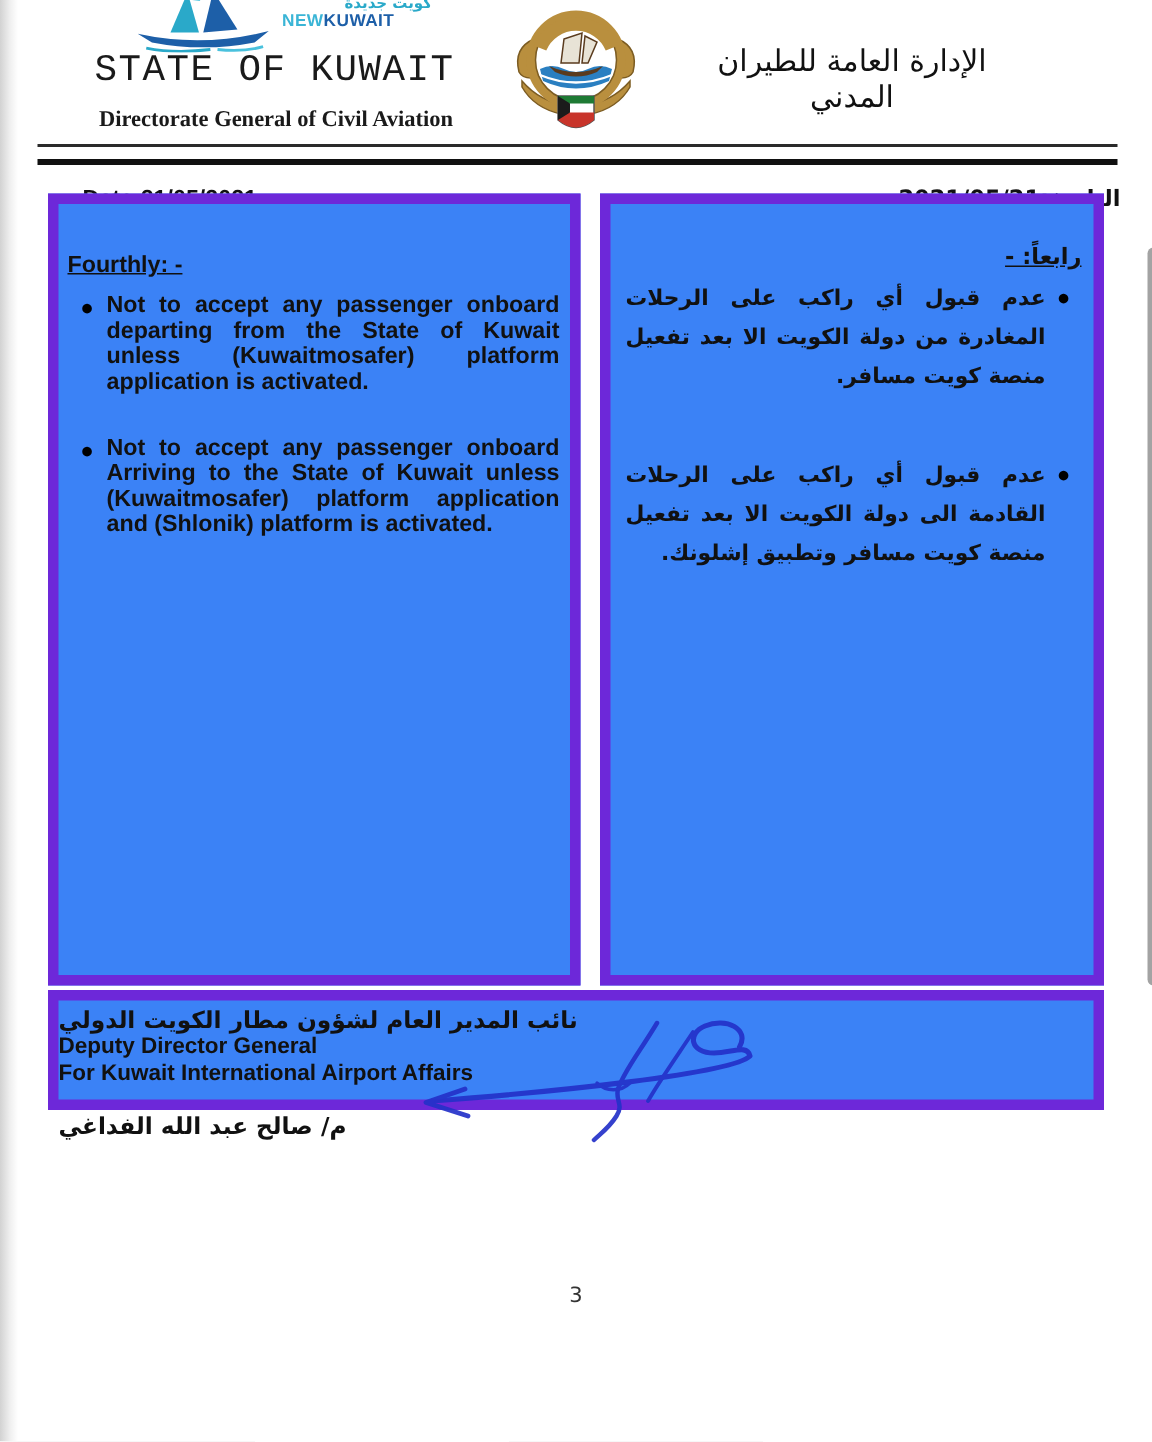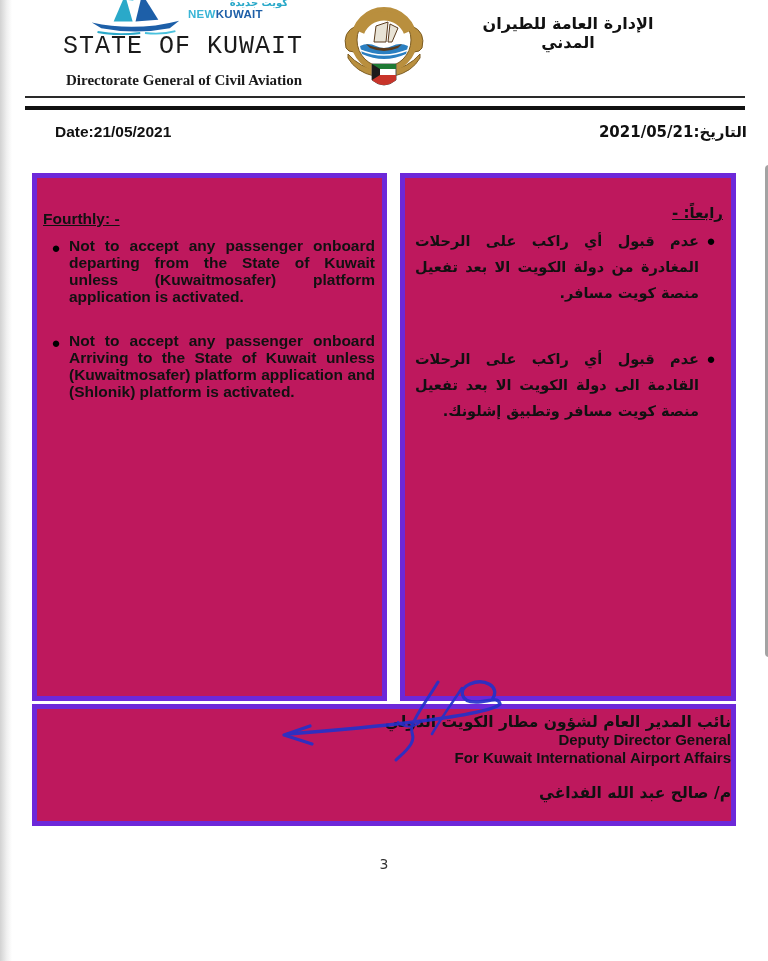--- a/index.html
+++ b/index.html
@@ -26,51 +26,51 @@
   .state-en{position:absolute;left:3px;top:32px;width:260px;font-family:Liberation Mono, monospace;
     font-size:25px;color:#1a1a1a;letter-spacing:1px;white-space:nowrap;}
   .dir-en{position:absolute;left:6px;top:72px;width:260px;font-family:"Liberation Serif",serif;
     font-weight:bold;font-size:15px;color:#1a1a1a;white-space:nowrap;}
 
   .emblem{position:absolute;left:340px;top:2px;}
 
   .hdr-right{position:absolute;right:112px;top:0;width:200px;text-align:center;direction:rtl;}
   .state-ar{font-family:"DejaVu Sans",sans-serif;font-weight:bold;font-style:italic;
     font-size:31px;color:#111;margin-top:4px;}
-  .dir-ar{font-family:"DejaVu Sans",sans-serif;font-weight:bold;font-size:16px;color:#111;margin-top:14px;}
+  .dir-ar{font-family:"DejaVu Sans",sans-serif;font-weight:normal;font-size:20px;color:#111;margin-top:28px;}
 
   
   .rule{position:absolute;left:25px;top:96px;width:720px;height:8px;
     border-top:2px solid #2a2a2a;border-bottom:4px solid #111;}
 
   
   .date-row{position:absolute;left:25px;top:105px;width:722px;display:flex;
     justify-content:space-between;align-items:baseline;margin-top:18px;}
   .date-en{margin-left:30px;font-size:15.5px;font-weight:bold;color:#111;}
   .date-ar{direction:rtl;font-family:"DejaVu Sans",sans-serif;font-weight:bold;font-size:15px;color:#111;}
 
   
-  .box{position:absolute;border:5px solid #6d28d9;background:#be185d;box-sizing:border-box;margin-top:44px;}
+  .box{position:absolute;border:7px solid #6d28d9;background:#3b82f6;box-sizing:border-box;}
   .box-en{left:32px;top:129px;width:355px;height:528px;padding:32px 7px 0 6px;}
   .box-ar{left:400px;top:129px;width:336px;height:528px;padding:26px 8px 0 10px;direction:rtl;}
 
   .h-en{font-size:15.5px;font-weight:bold;text-decoration:underline;color:#111;margin-bottom:9px;}
   .h-ar{font-family:"DejaVu Sans",sans-serif;font-size:15px;font-weight:bold;
     text-decoration:underline;color:#111;margin-bottom:6px;}
 
   .bullet{display:flex;margin-bottom:27px;}
   .bullet .dot{width:26px;flex:0 0 26px;text-align:center;font-size:15px;font-weight:bold;line-height:21px;}
   .bullet-en .txt{flex:1;font-size:15.5px;font-weight:bold;color:#111;line-height:17px;text-align:justify;}
   .bullet-ar{margin-bottom:40px;}
   .bullet-ar .dot{width:24px;flex:0 0 24px;line-height:26px;}
   .bullet-ar .txt{flex:1;font-family:"DejaVu Sans",sans-serif;font-size:14.5px;font-weight:bold;
     color:#111;line-height:26px;text-align:justify;}
 
   
-  .box-sig{left:32px;top:660px;width:704px;height:122px;text-align:right;padding-top:4px;}
+  .box-sig{left:32px;top:660px;width:704px;height:80px;text-align:left;padding-top:4px;}
   .sig-ar-title{font-family:"DejaVu Sans",sans-serif;font-size:15.5px;font-weight:bold;color:#111;direction:rtl;}
   .sig-en1,.sig-en2{font-size:15px;font-weight:bold;color:#111;line-height:18px;}
   .sig-name{font-family:"DejaVu Sans",sans-serif;font-size:15.5px;font-weight:bold;color:#111;
     direction:rtl;margin-top:17px;}
   .signature-svg{position:absolute;left:248px;top:676px;pointer-events:none;}
 
   .page-num{position:absolute;left:0;top:856px;width:768px;text-align:center;
     font-size:14px;color:#333;font-family:"DejaVu Sans",sans-serif;}
 </style>
 </head>

